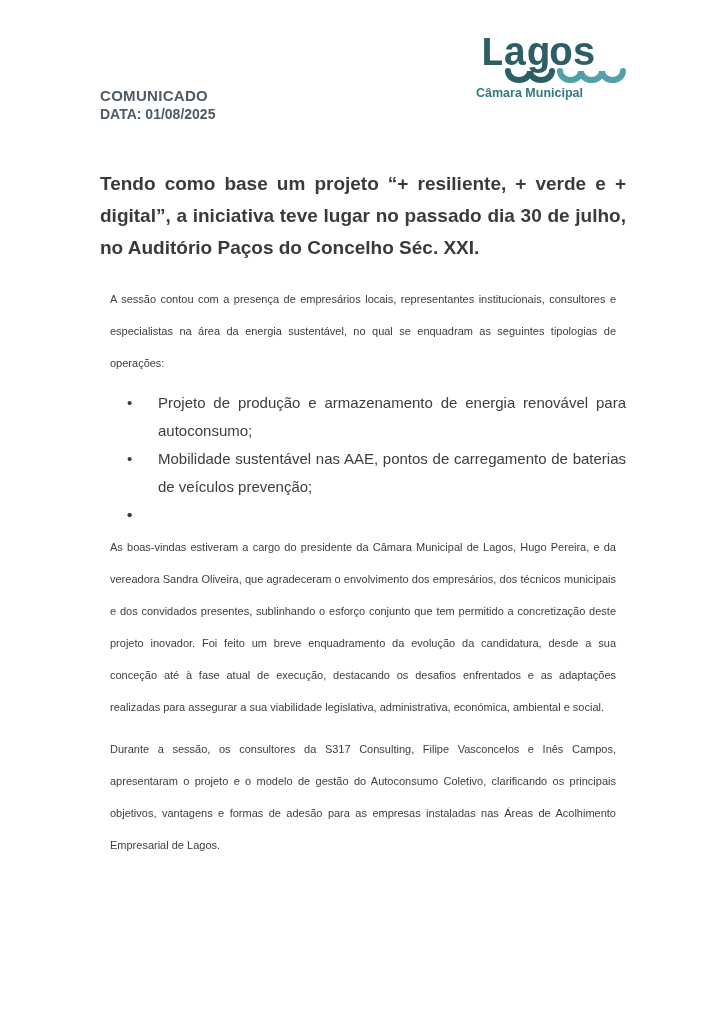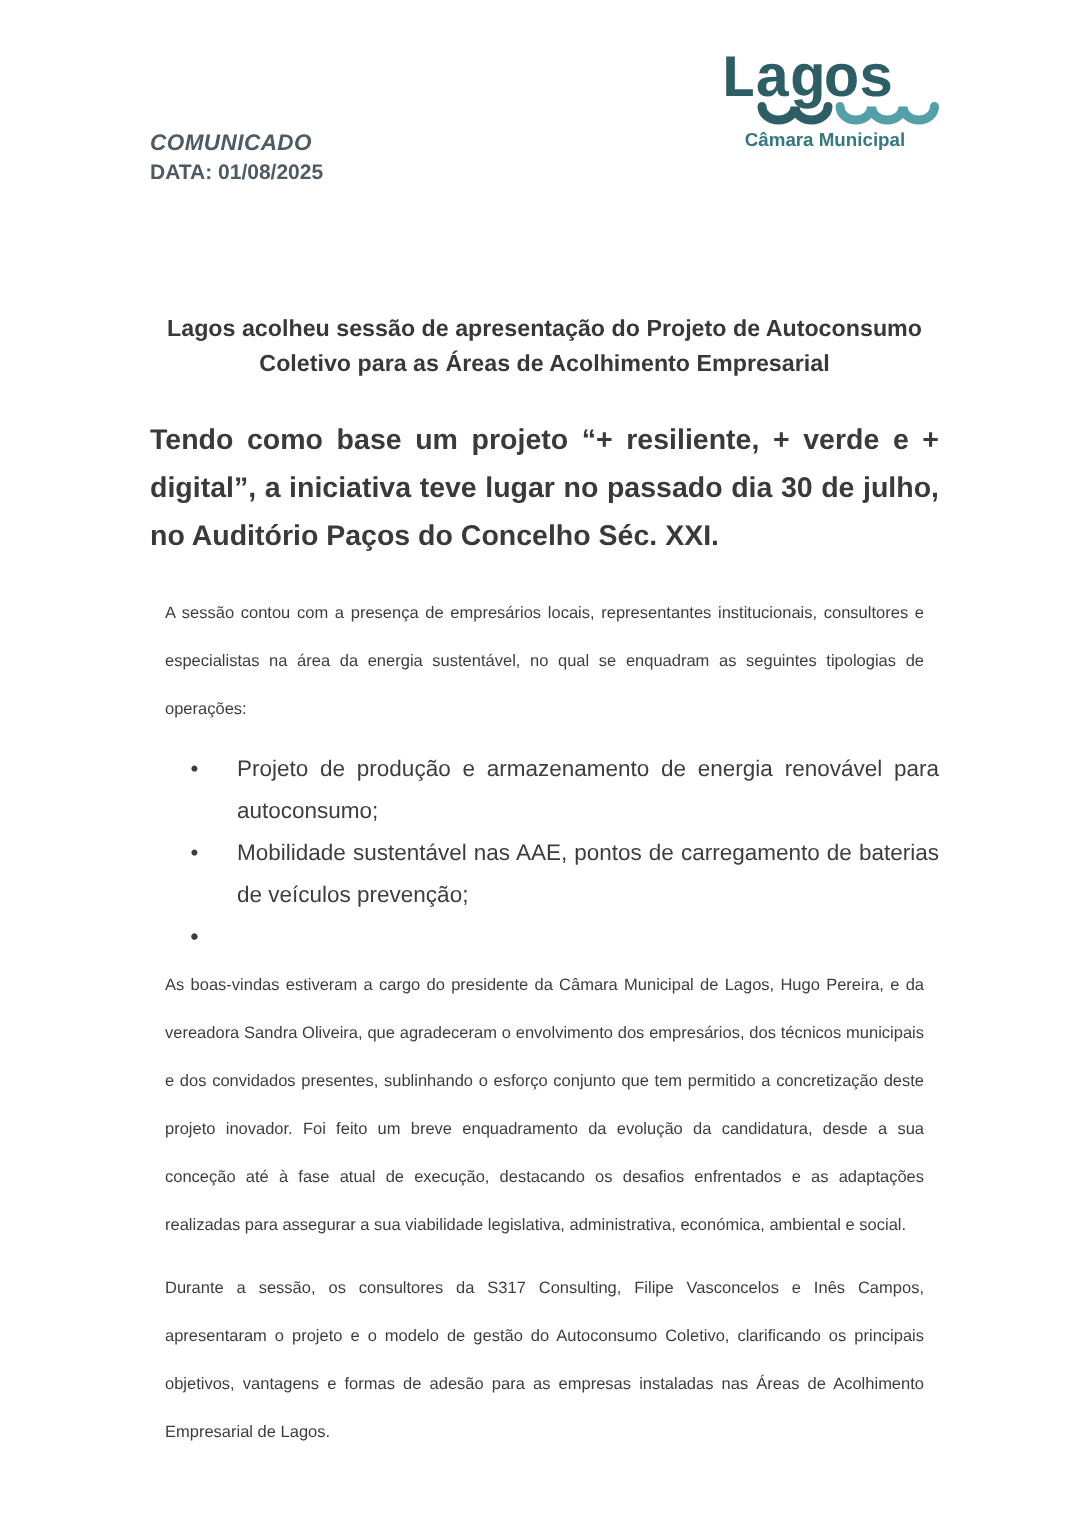--- a/index.html
+++ b/index.html
@@ -24,42 +24,42 @@
     justify-content: space-between;
     align-items: flex-start;
     height: 110px;
   }
   .header-left {
     margin-top: 52px;
     color: #4e5a64;
     font-weight: bold;
     line-height: 19px;
   }
-  .comunicado { font-size: 15px; letter-spacing: 0.3px; font-style: italic; }
+  .comunicado { font-size: 15px; letter-spacing: 0.3px; }
   .dateline   { font-size: 14px; }
   .logo {
     width: 150px;
     text-align: left;
     margin-top: 2px;
   }
   .logo-wordmark {
     font-family: Liberation Mono, monospace;
     font-weight: bold;
     font-size: 40px;
     line-height: 38px;
     letter-spacing: -1px;
     color: #2d5e66;
     padding-left: 4px;
   }
   .logo-waves { display: block; margin-top: -9px; }
   .logo-subtitle {
     font-size: 12.5px;
     font-weight: bold;
     color: #357982;
-    text-align: center;
+    text-align: left;
     margin-top: 1px;
     padding-right: 2px;
   }
   
   .doc-title {
     margin: 64px auto 0 auto;
     max-width: 532px;
     text-align: center;
     font-size: 15.5px;
     font-weight: bold;
@@ -115,21 +115,20 @@
     <div class="logo">
       <div class="logo-wordmark">Lagos</div>
       <svg class="logo-waves" width="150" height="20" viewBox="0 0 150 20">
         <path d="M32 6 a11 9 0 0 0 22 0 a11 9 0 0 0 22 0" fill="none" stroke="#2d5e66" stroke-width="6" stroke-linecap="round"></path>
         <path d="M84 6 a10.5 9 0 0 0 21 0 a10.5 9 0 0 0 21 0 a10.5 9 0 0 0 21 0" fill="none" stroke="#54a0a9" stroke-width="6" stroke-linecap="round"></path>
       </svg>
       <div class="logo-subtitle">Câmara Municipal</div>
     </div>
   </div>
 
-  <h1 class="doc-title">Lagos acolheu sessão de apresentação do Projeto de Autoconsumo Coletivo para as Áreas de Acolhimento Empresarial</h1>
 
   <p class="lead">Tendo como base um projeto “+ resiliente, + verde e + digital”, a iniciativa teve lugar no passado dia 30 de julho, no Auditório Paços do Concelho Séc. XXI.</p>
 
   <p class="body-p">A sessão contou com a presença de empresários locais, representantes institucionais, consultores e especialistas na área da energia sustentável, no qual se enquadram as seguintes tipologias de operações:</p>
 
   <ul class="bullet-list">
     <li>
       <span class="marker">•</span>
       <span>Projeto de produção e armazenamento de energia renovável para autoconsumo;</span>
     </li>

